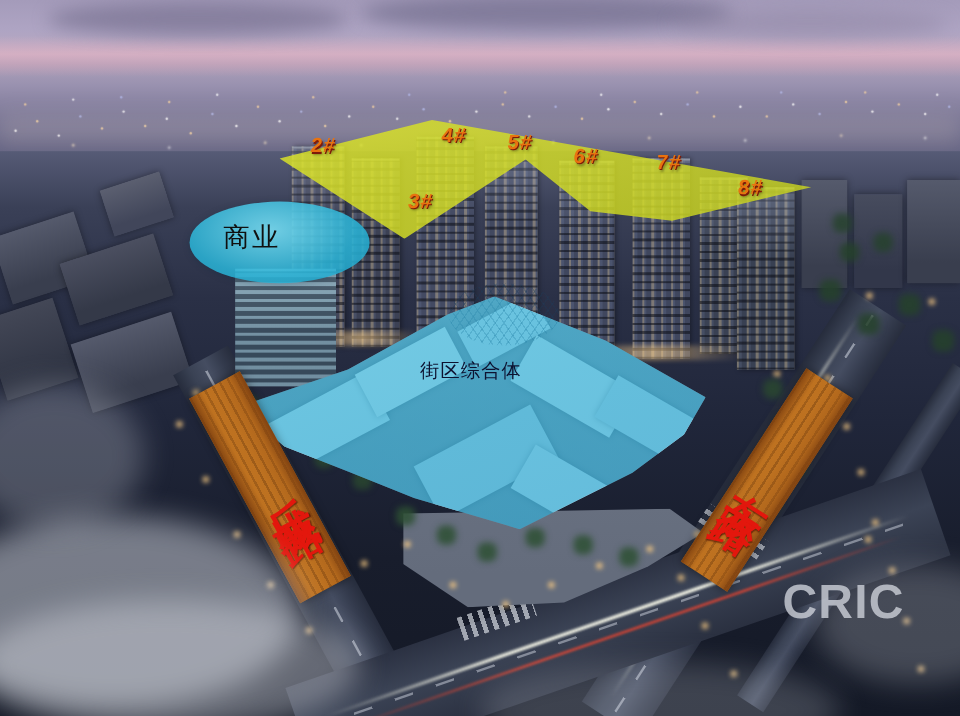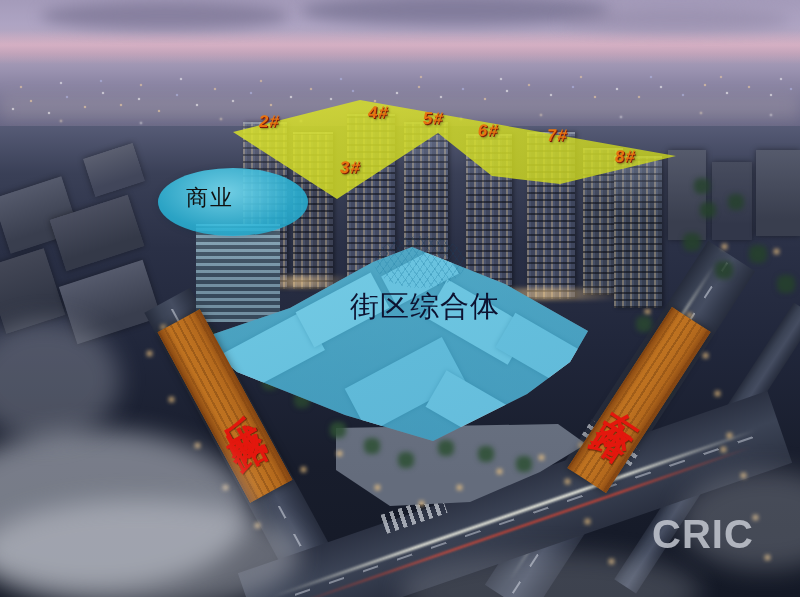--- a/index.html
+++ b/index.html
@@ -70,21 +70,21 @@
   .band{background-color:#bd7120;
     background-image:linear-gradient(90deg,rgba(120,60,14,.85) 0%,rgba(193,116,31,.2) 25%,rgba(212,134,40,0) 50%,rgba(160,88,22,.4) 78%,rgba(118,58,14,.85) 100%),
       repeating-linear-gradient(90deg,rgba(80,40,8,.3) 0 2px,transparent 2px 7px);
     box-shadow:0 0 8px rgba(0,0,0,.45);}
   .band-text{position:absolute;left:0;top:0;width:100%;height:100%;
     display:flex;align-items:center;justify-content:center;
     writing-mode:vertical-rl;text-orientation:upright;
     color:#e3170d;font-size:36px;font-weight:bold;letter-spacing:9px;
     text-shadow:1px 1px 1px rgba(70,12,4,.55);}
   .fog{border-radius:50%;filter:blur(12px);}
-  .wm{left:652px;top:512px;color:rgba(201,205,214,.82);line-height:1.1;}
+  .wm{left:652px;top:480px;color:rgba(201,205,214,.82);line-height:1.1;}
   .wm-brand{font-size:40px;font-weight:bold;letter-spacing:1px;}
   .wm-tag{font-size:26px;letter-spacing:2px;margin-top:3px;color:rgba(201,205,214,.75);}
 </style>
 </head>
 <body>
 
 <div id="stage">
 
   <div class="abs pink-band"></div>
   <div class="abs cloud" style="left:40px;top:2px;width:250px;height:28px;background:rgba(105,100,132,.55);"></div>
@@ -145,21 +145,21 @@
     <div class="roof" style="left:300px;top:290px;width:85px;height:40px;transform:rotate(-28deg);background:#d4e5ea;"></div>
     <div class="roof" style="left:385px;top:258px;width:70px;height:34px;transform:rotate(-28deg);background:#c2d8e2;"></div>
     <div class="roof" style="left:430px;top:300px;width:95px;height:44px;transform:rotate(30deg);background:#cfe2e8;"></div>
     <div class="roof" style="left:500px;top:330px;width:80px;height:40px;transform:rotate(30deg);background:#bfd6e0;"></div>
     <div class="roof" style="left:350px;top:360px;width:110px;height:50px;transform:rotate(-28deg);background:#b5ccd8;"></div>
     <div class="roof" style="left:430px;top:390px;width:90px;height:42px;transform:rotate(30deg);background:#c9dde6;"></div>
   </div>
   <div class="abs dome"></div>
 
   <div class="abs zone-cyan"></div>
-  <div class="abs cn" style="left:350px;top:287px;font-size:29px;color:#0d1230;letter-spacing:1px;">街区综合体</div>
+  <div class="abs cn" style="left:350px;top:299px;font-size:16px;color:#0d1230;letter-spacing:1px;">街区综合体</div>
 
   <div class="abs ellipse"></div>
   <div class="abs cn" style="left:186px;top:183px;font-size:22px;color:#101010;letter-spacing:2px;">商业</div>
 
   <div class="abs zone-yellow"></div>
   <div class="abs marker" style="left:259px;top:112px;">2#</div>
   <div class="abs marker" style="left:340px;top:158px;">3#</div>
   <div class="abs marker" style="left:368px;top:103px;">4#</div>
   <div class="abs marker" style="left:423px;top:109px;">5#</div>
   <div class="abs marker" style="left:478px;top:121px;">6#</div>

